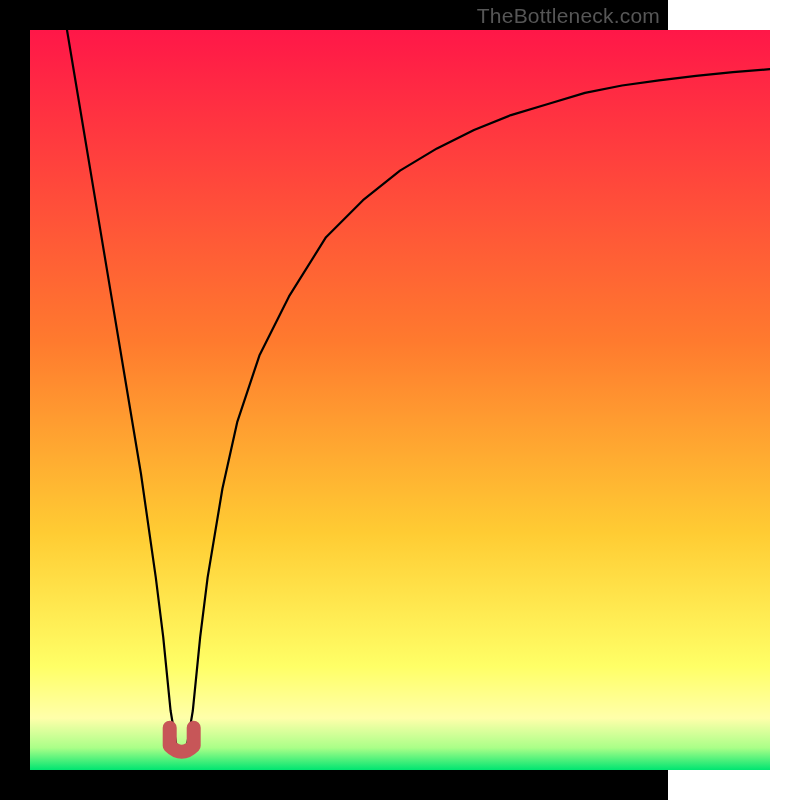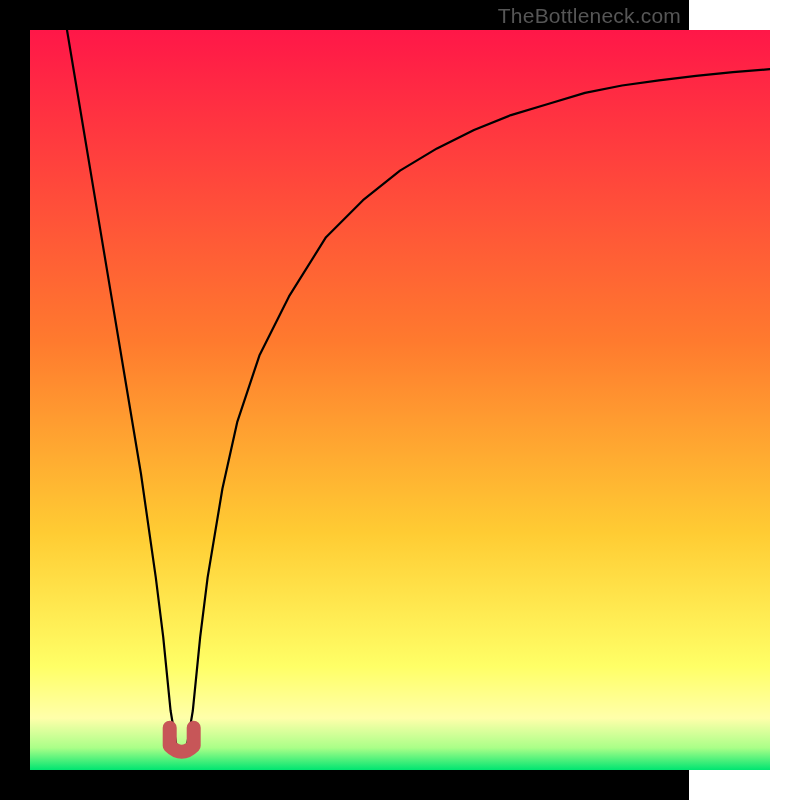--- a/index.html
+++ b/index.html
@@ -7,21 +7,20 @@
     padding: 0;
     width: 800px;
     height: 800px;
     overflow: hidden;
   }
   .frame {
     width: 668px;
     height: 800px;
     background: #000;
     position: relative;
-    padding-left: 21px;
   }
   .plot-area {
     position: absolute;
     left: 30px;
     top: 30px;
     width: 740px;
     height: 740px;
   }
   .attribution {
     position: absolute;

